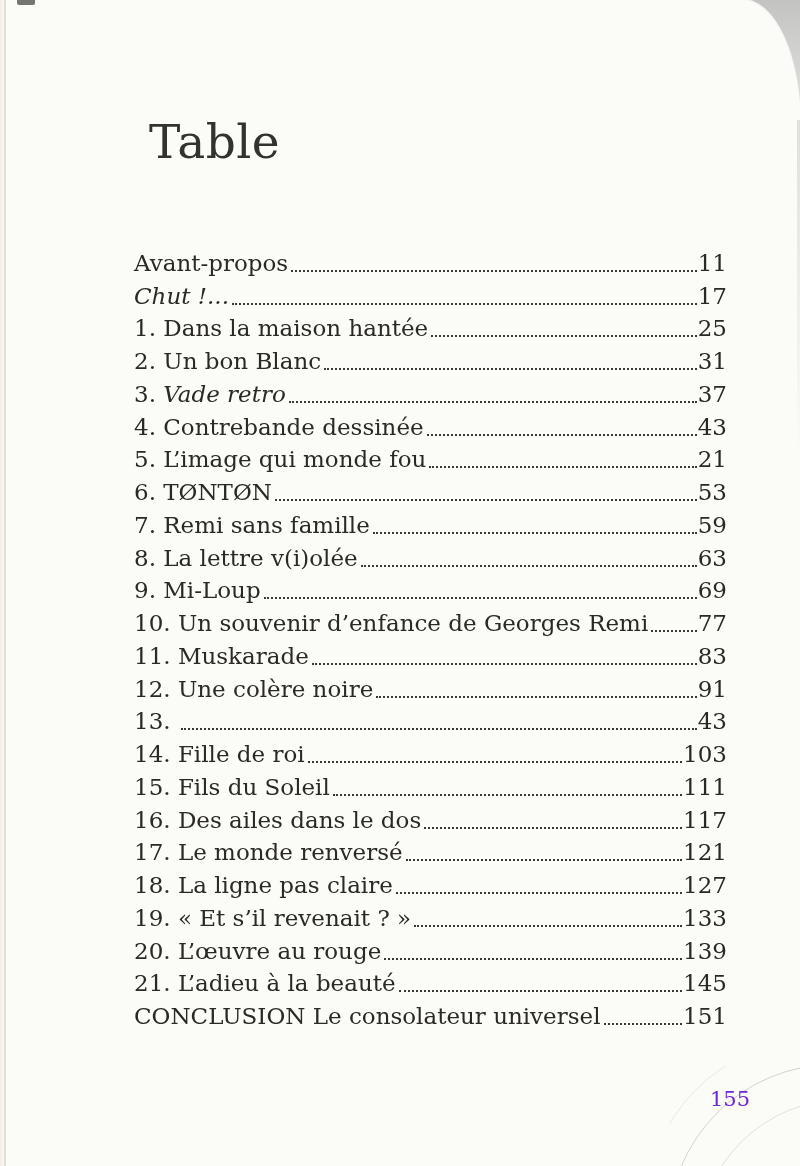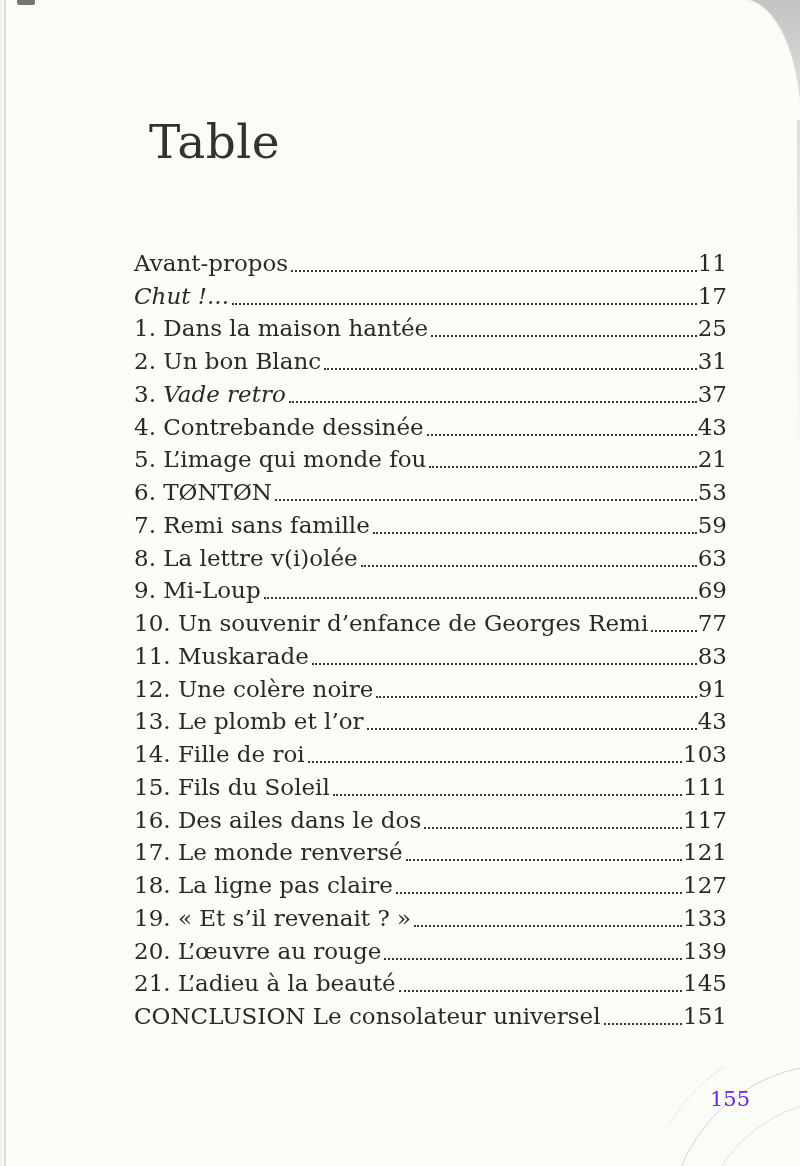--- a/index.html
+++ b/index.html
@@ -164,21 +164,21 @@
     <span class="toc-prefix">11. </span><span class="toc-title">Muskarade</span>
     <span class="leader"></span>
     <span class="toc-page">83</span>
   </div>
     <div class="toc-row">
     <span class="toc-prefix">12. </span><span class="toc-title">Une colère noire</span>
     <span class="leader"></span>
     <span class="toc-page">91</span>
   </div>
     <div class="toc-row">
-    <span class="toc-prefix">13. </span><span class="toc-title">Le plomb et l’or</span>
+    <span class="toc-prefix">13. </span>
     <span class="leader"></span>
     <span class="toc-page">43</span>
   </div>
     <div class="toc-row">
     <span class="toc-prefix">14. </span><span class="toc-title">Fille de roi</span>
     <span class="leader"></span>
     <span class="toc-page">103</span>
   </div>
     <div class="toc-row">
     <span class="toc-prefix">15. </span><span class="toc-title">Fils du Soleil</span>

